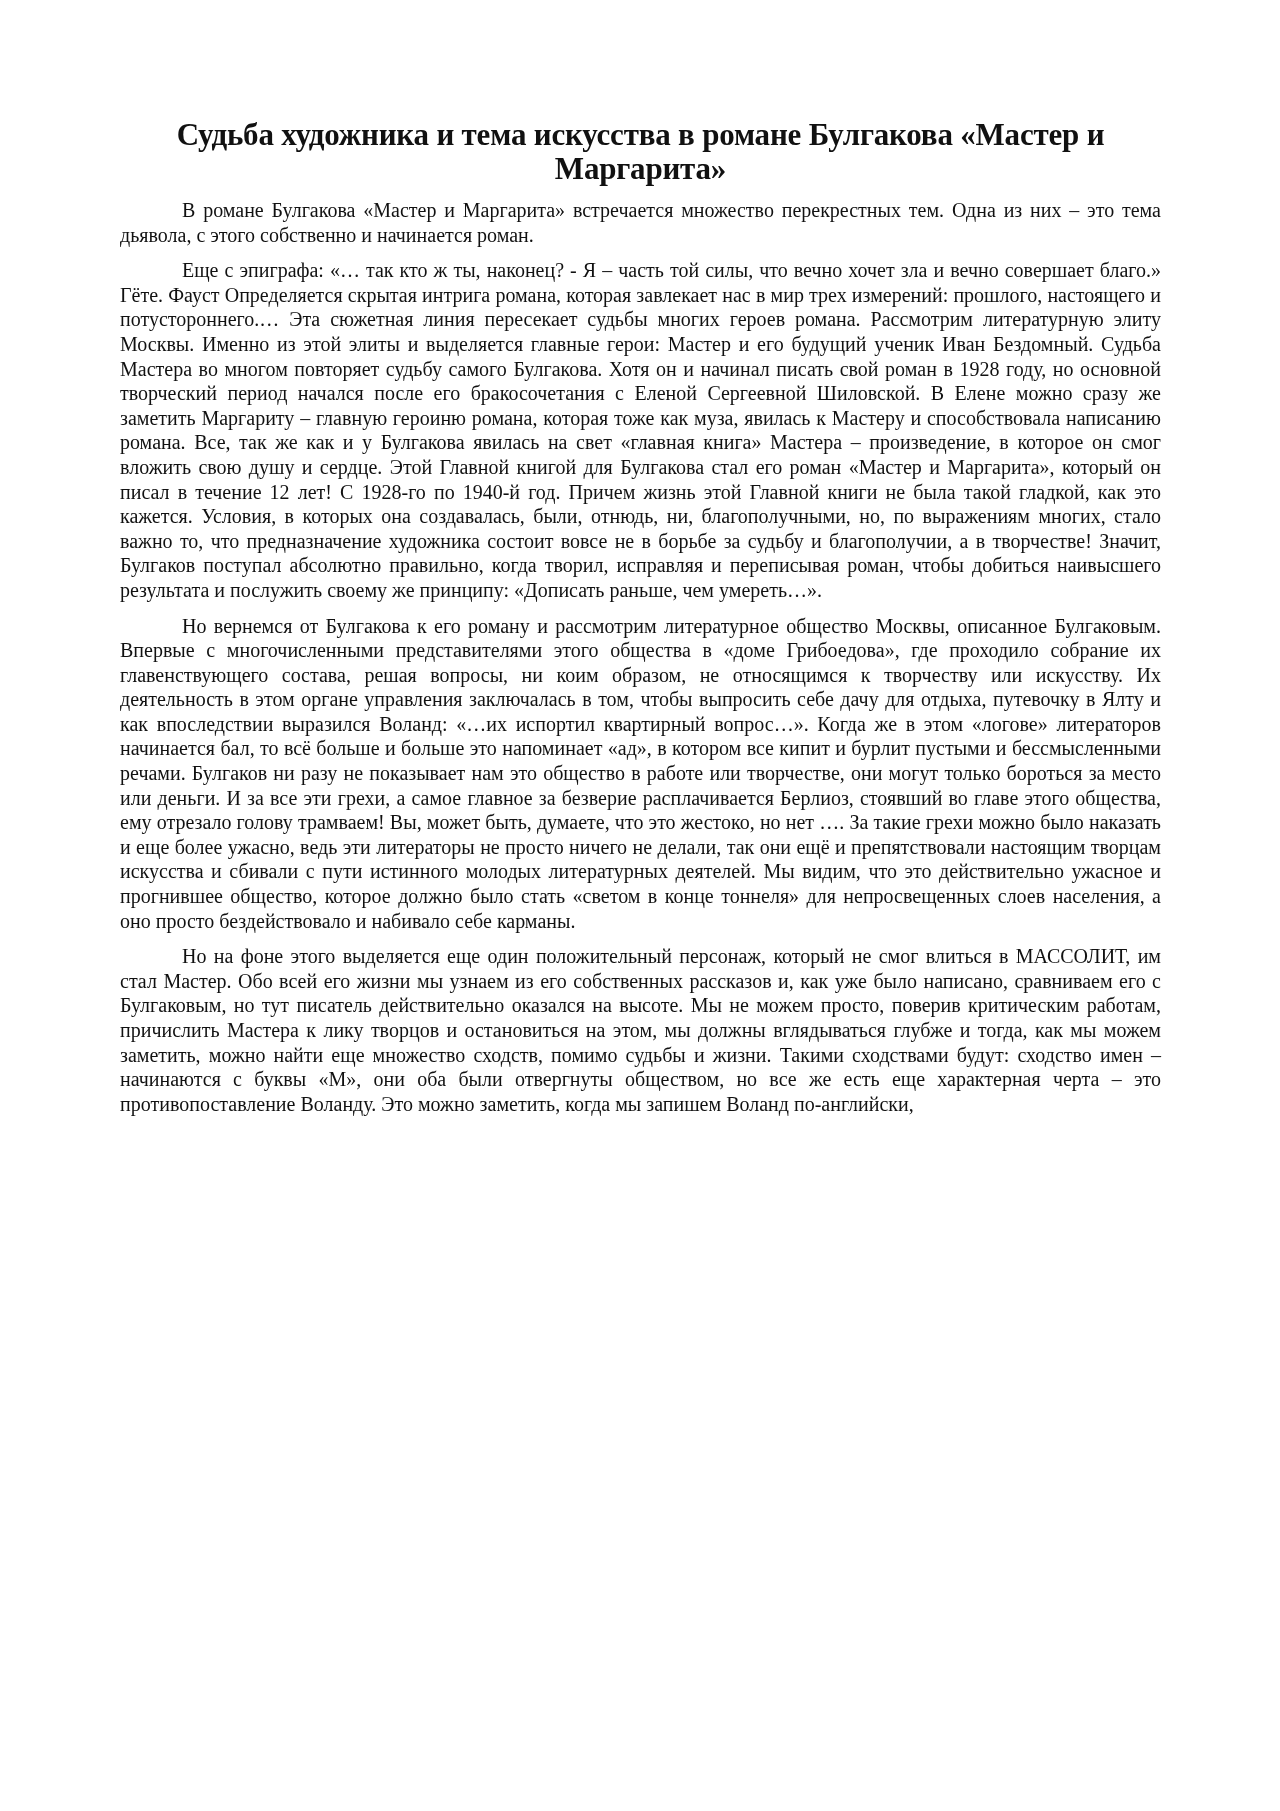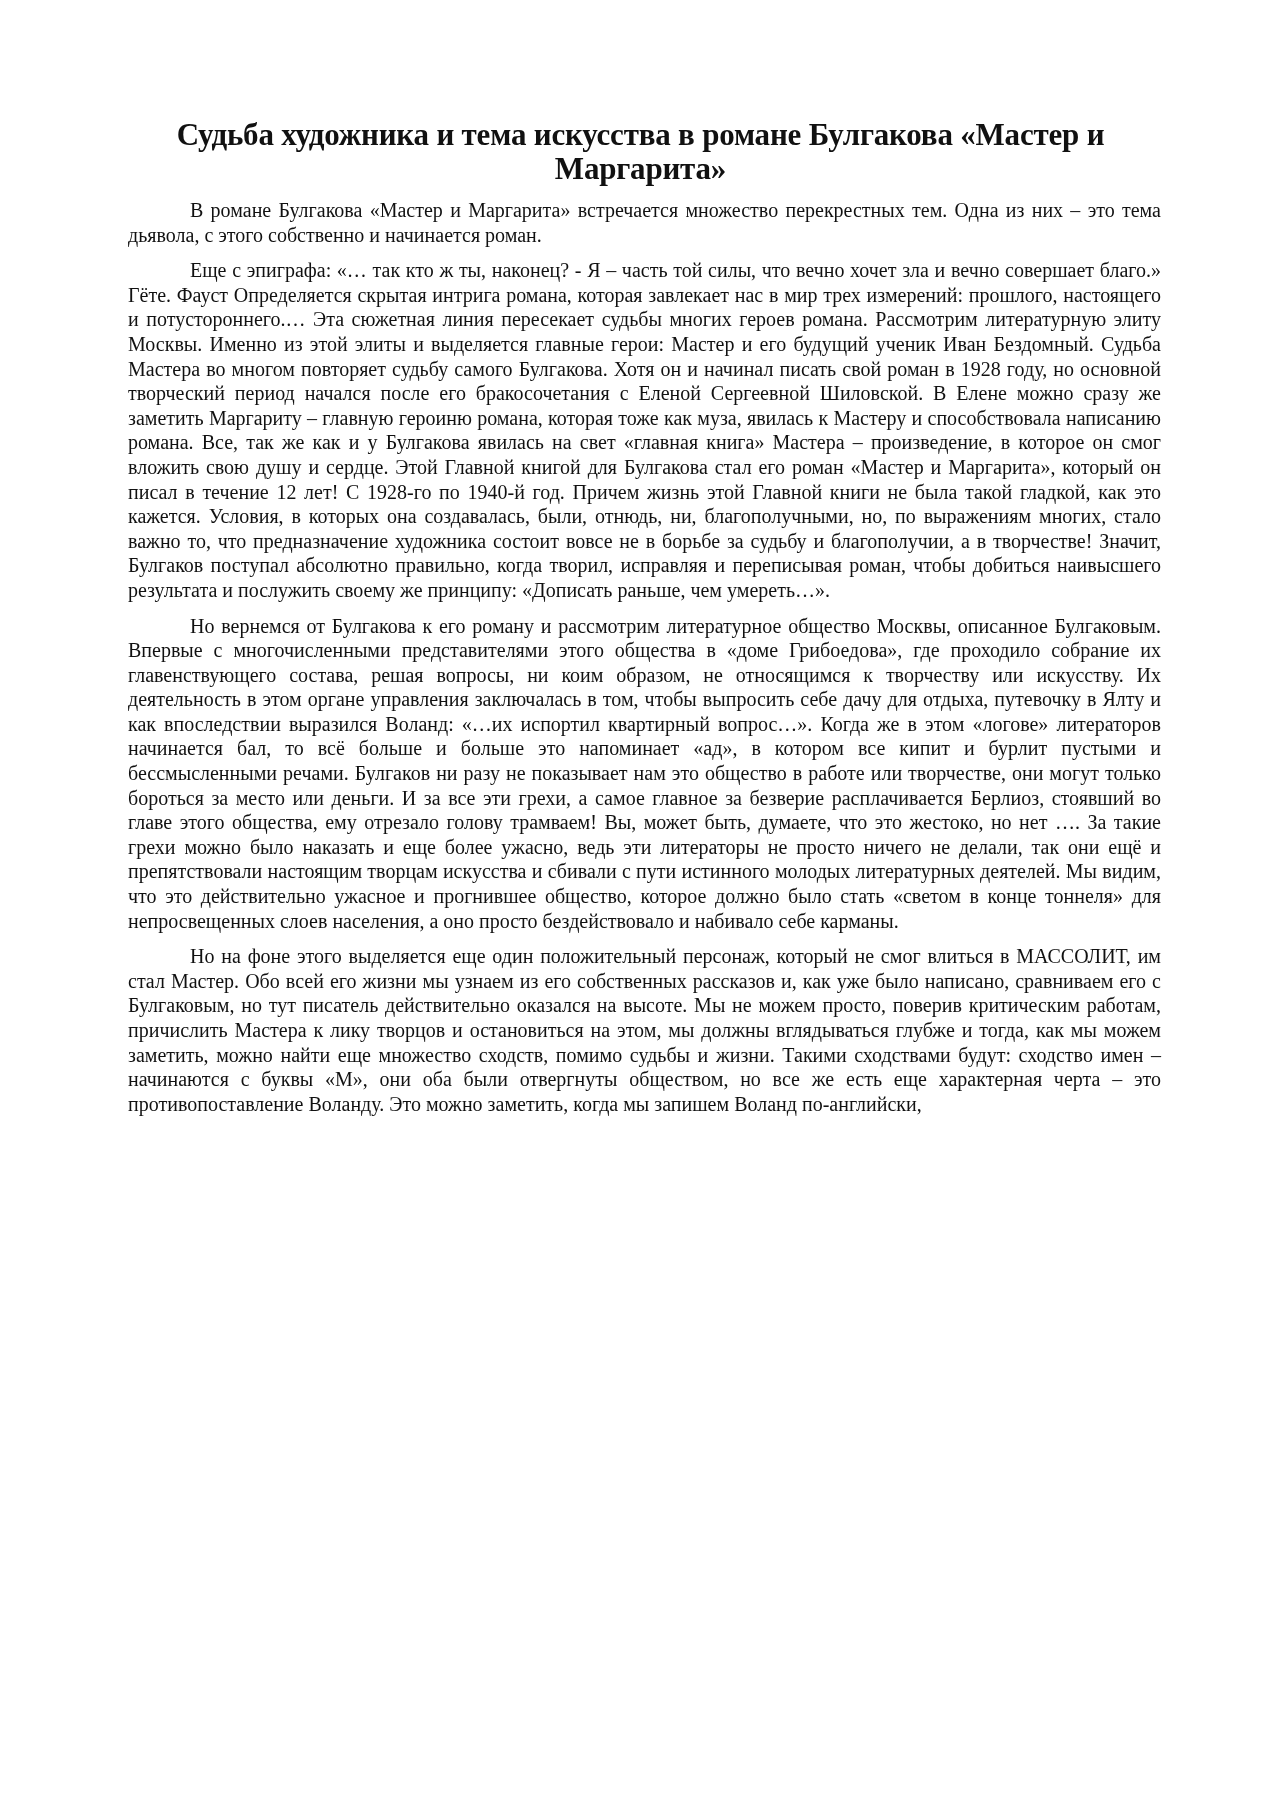--- a/index.html
+++ b/index.html
@@ -26,21 +26,21 @@
     font-weight: bold;
     font-size: 31px;
     line-height: 34px;
     text-align: center;
     letter-spacing: -0.2px;
   }
   .body-text {
     margin-top: 12px;
   }
   .para {
-    margin: 0 0 11px 8px;
+    margin: 0 0 11px 0;
     font-size: 20px;
     line-height: 24.6px;
     text-align: justify;
     text-indent: 62px;
     hyphens: none;
   }
 </style>
 </head>
 <body>
 

